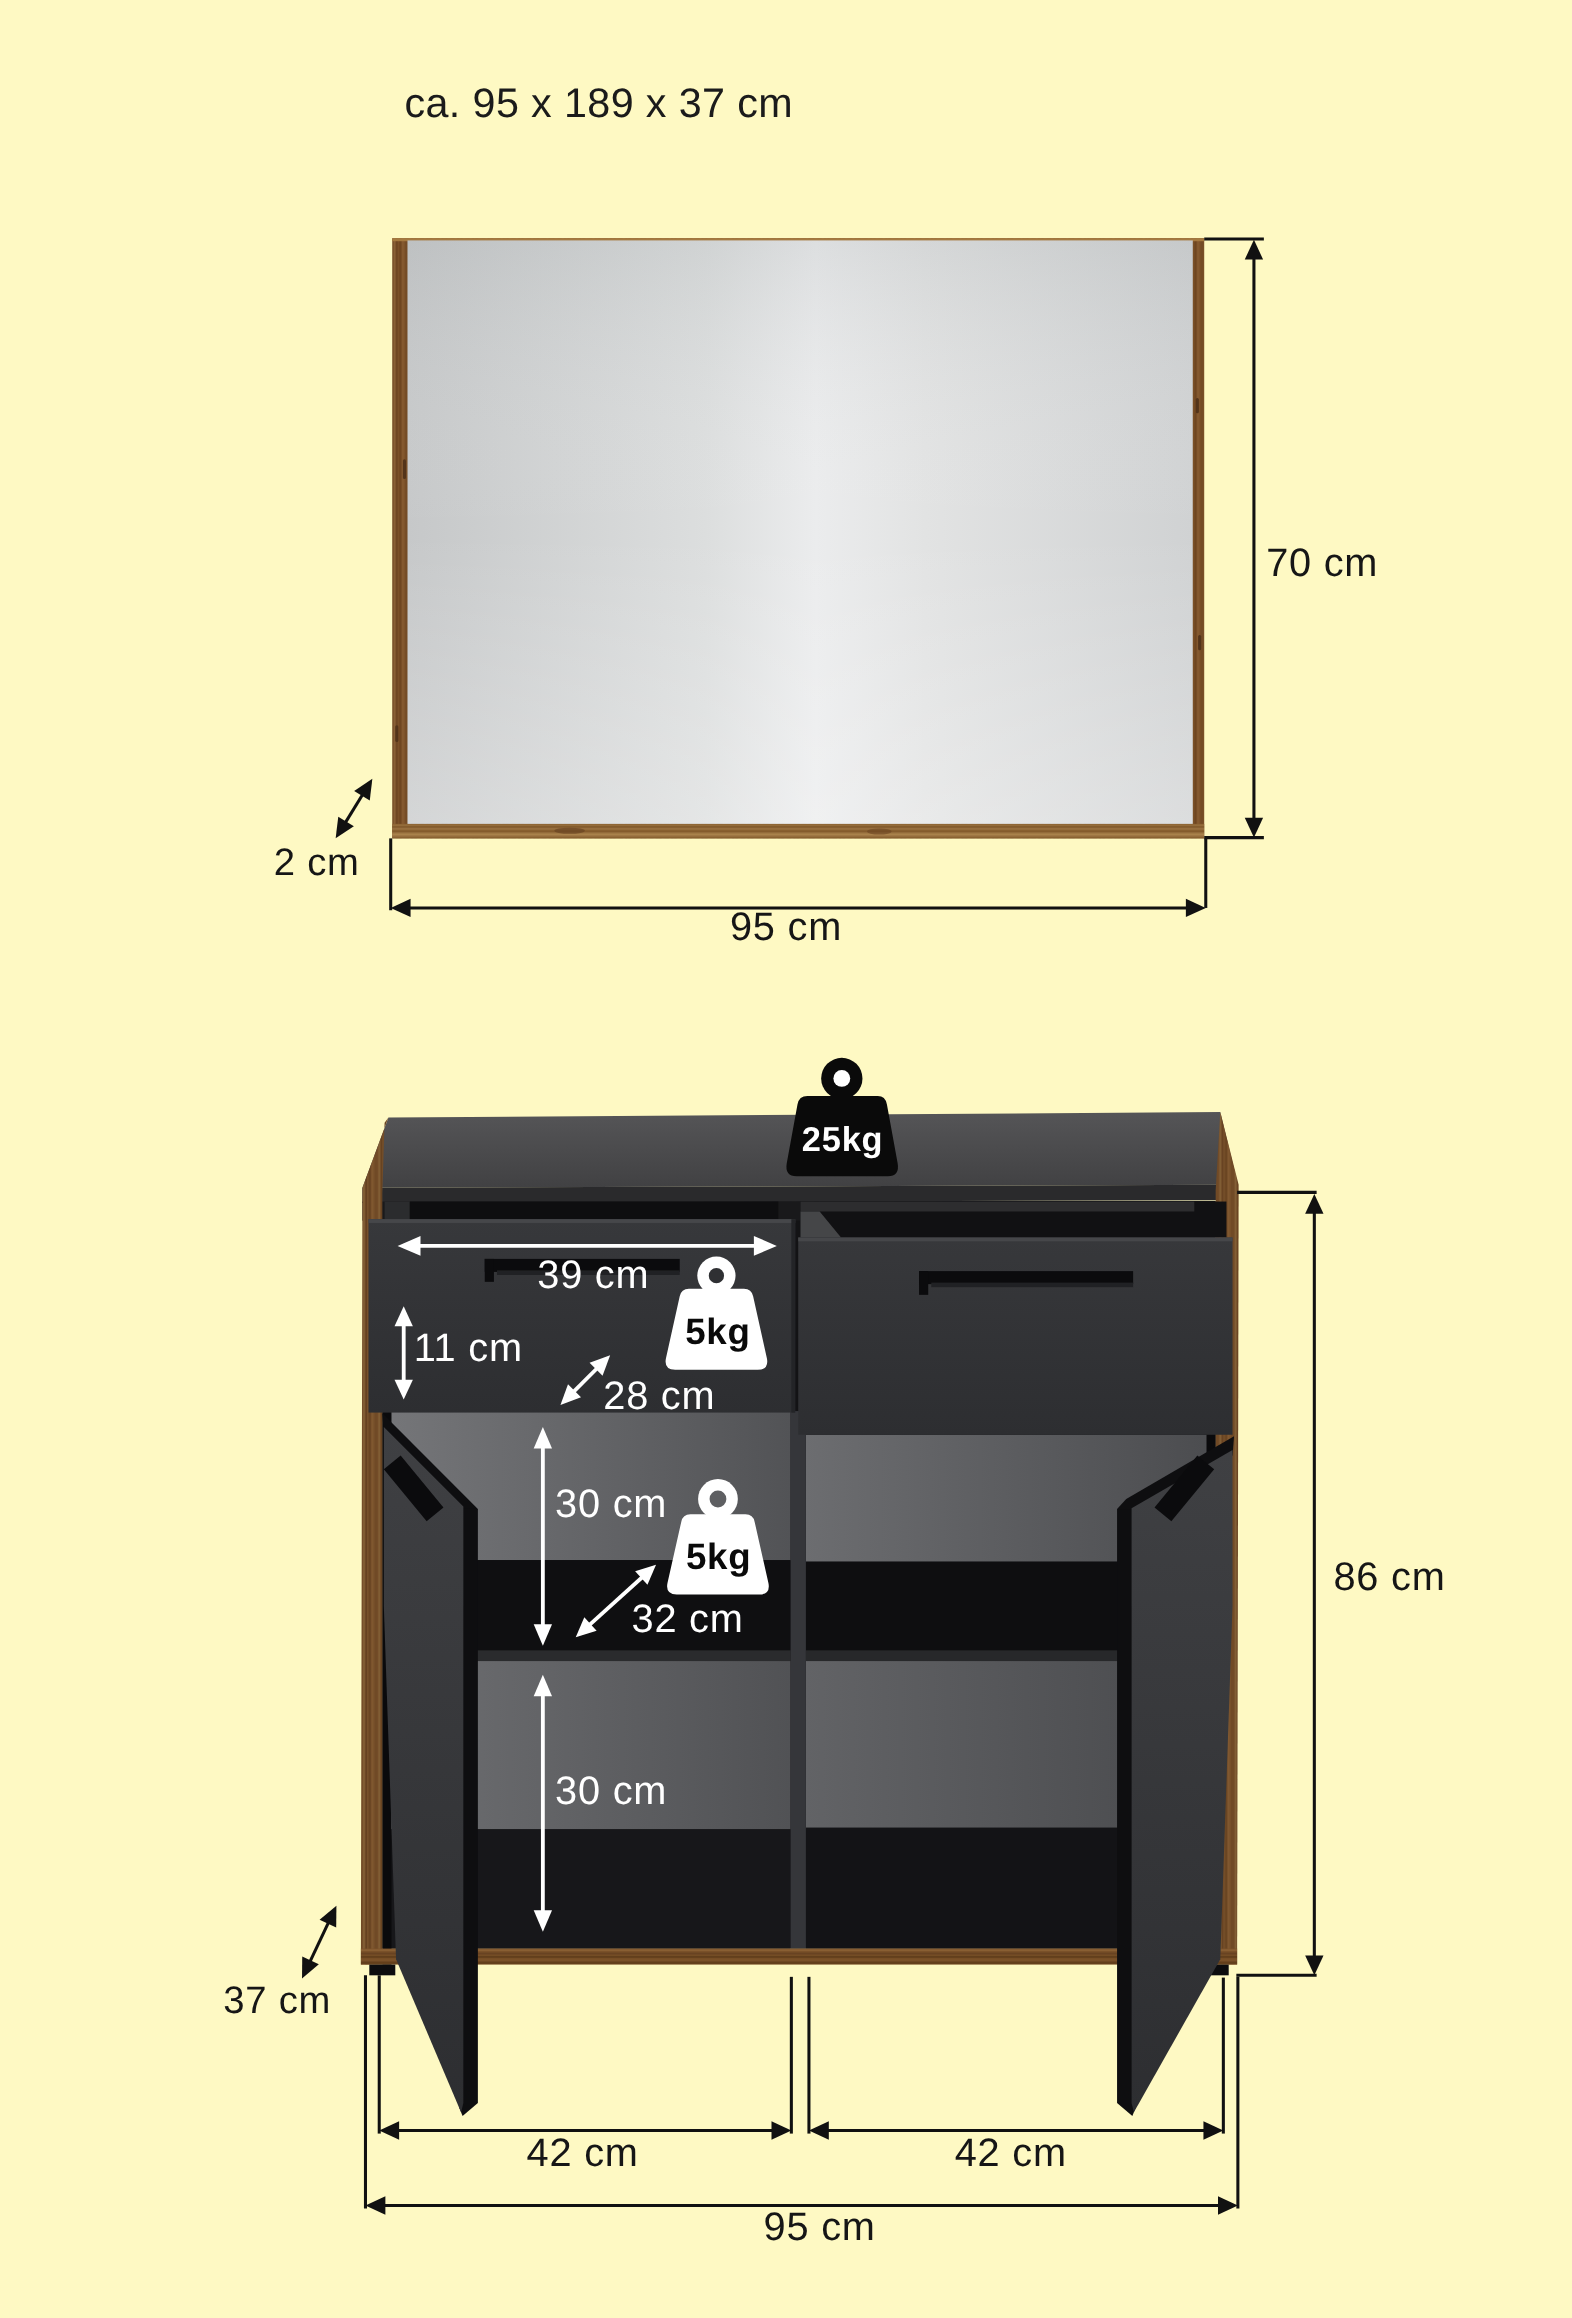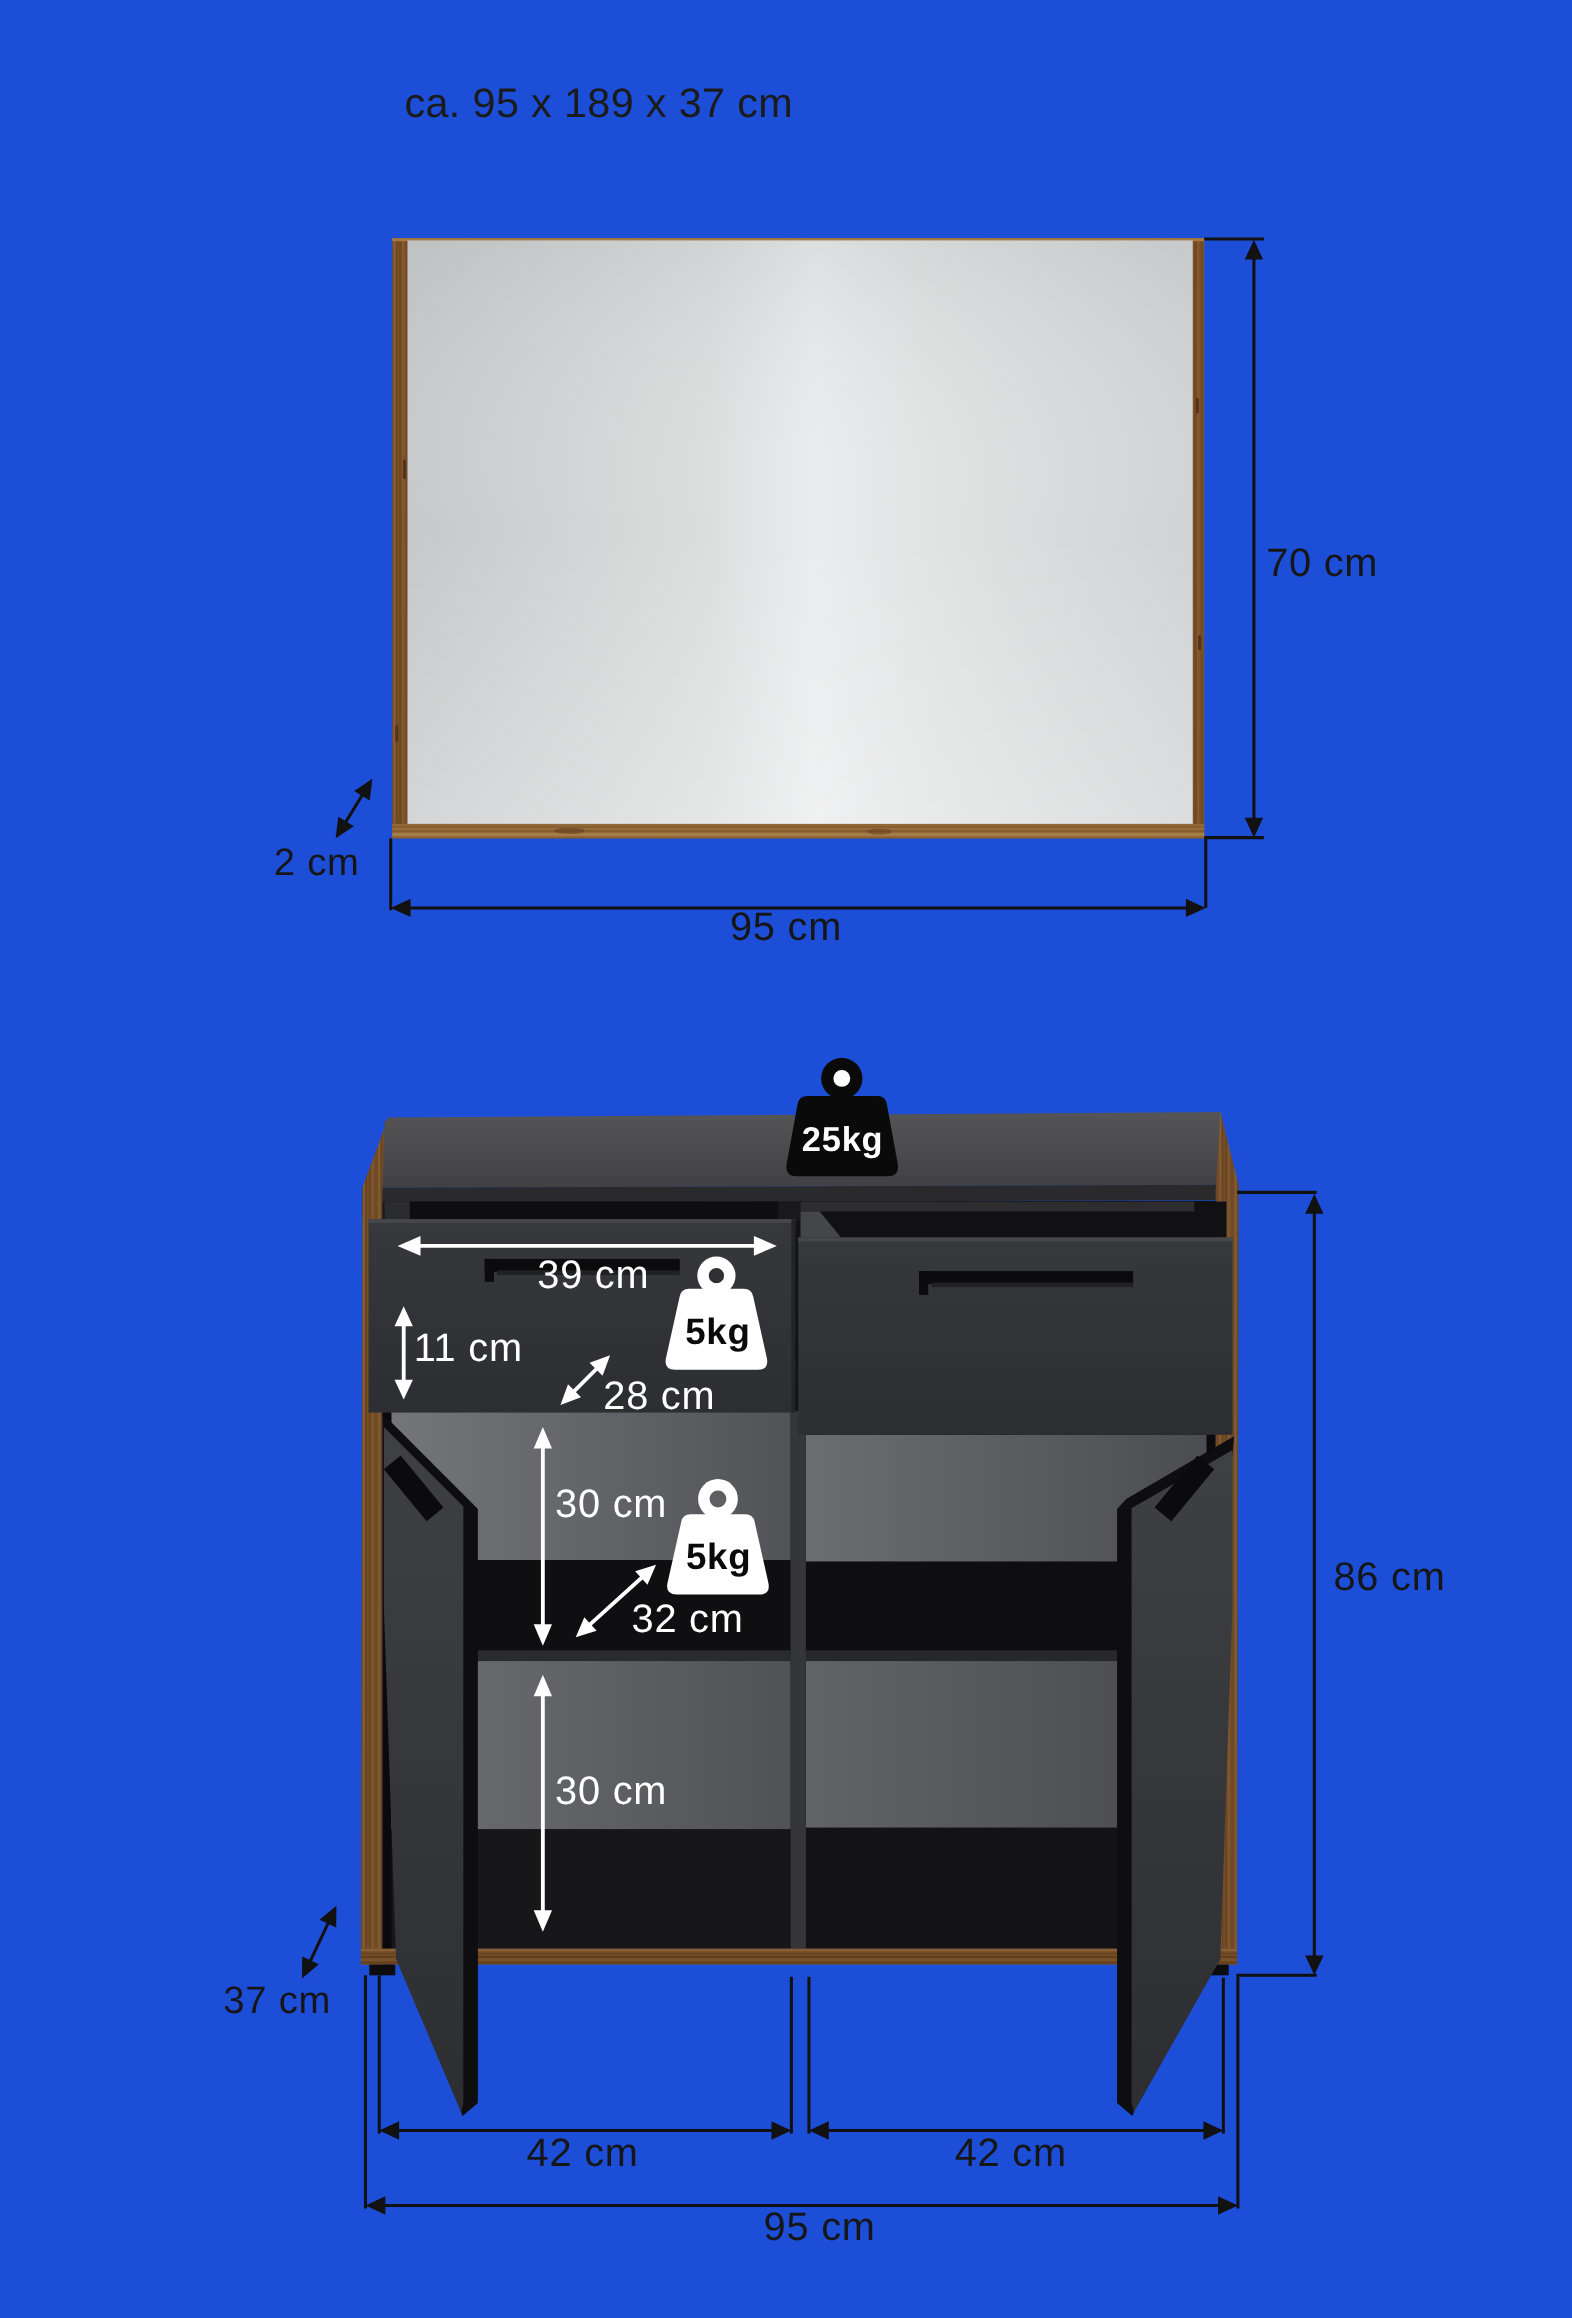--- a/index.html
+++ b/index.html
@@ -1,16 +1,16 @@
 <!DOCTYPE html>
 <html style="font-size:12.2px"><head><meta charset="utf-8">
 <style>
 html,body{margin:0;padding:0;background:#fff;-webkit-font-smoothing:antialiased;}
 svg{text-rendering:geometricPrecision;}
-#page{position:relative;width:1572px;height:2319px;background:#1d4ed8;overflow:hidden;}
+#page{position:relative;width:1572px;height:2319px;background:#fef9c3;overflow:hidden;}
 text{font-family:"Liberation Sans", sans-serif;}
 .dim{font-size:52px;fill:#161616;letter-spacing:1px;}
 .dimw{font-size:52px;fill:#ffffff;letter-spacing:1px;}
 .ttl{font-size:54px;fill:#1b1b1b;letter-spacing:0.5px;}
 .kgw{font-size:45px;fill:#ffffff;font-weight:bold;letter-spacing:1px;}
 .kgb{font-size:48px;fill:#0a0a0a;font-weight:bold;letter-spacing:1px;}
 </style></head><body>
 <div id="page">
 <svg width="1572" height="2319" viewBox="0 0 2056 3032" xmlns="http://www.w3.org/2000/svg">
 <defs>

